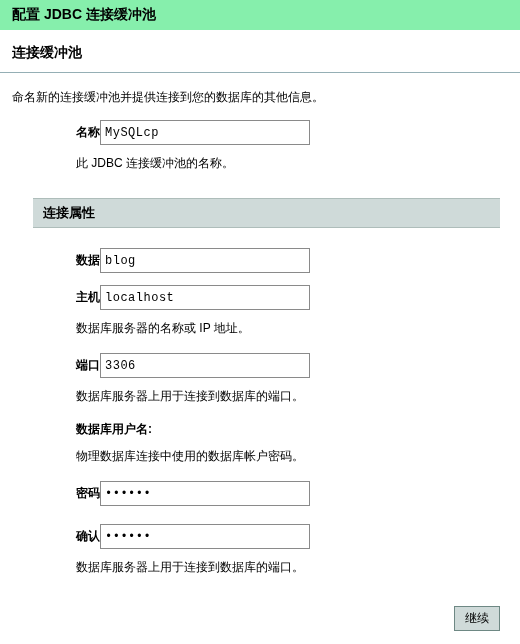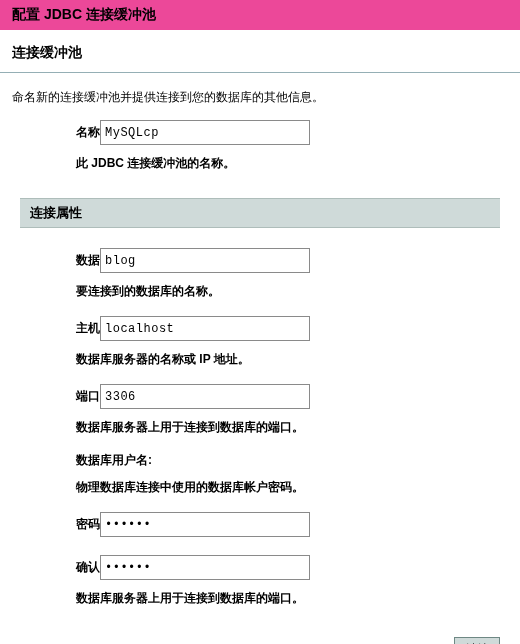--- a/index.html
+++ b/index.html
@@ -6,21 +6,21 @@
   body {
     margin: 0;
     padding: 0;
     font-family: Arial, "SimSun", "Microsoft YaHei", sans-serif;
     font-size: 12px;
     background: #fff;
     color: #000;
     width: 520px;
   }
   .page-title-bar {
-    background: #ec4899;
+    background: #86efac;
     padding: 6px 12px;
     font-size: 14px;
     font-weight: bold;
     color: #000;
   }
   .section-title-bar {
     padding: 14px 12px 10px 12px;
     font-size: 14px;
     font-weight: bold;
   }
@@ -53,27 +53,26 @@
     border: 1px solid #8a8a8a;
     background: #fff;
     font-family: "Courier New", monospace;
     font-size: 12px;
     padding: 1px 4px;
     letter-spacing: 0.5px;
   }
   .help {
     padding: 4px 0 10px 76px;
     font-size: 12px;
-    font-weight: bold;
   }
   .subhead-bar {
     background: #cfdad9;
     border-top: 1px solid #aebdba;
     border-bottom: 1px solid #aebdba;
-    margin: 12px 20px 14px 20px;
+    margin: 12px 20px 14px 33px;
     padding: 5px 10px;
     font-weight: bold;
     font-size: 13px;
   }
   .top-block {
     padding: 0 0 4px 0;
   }
   .props-block {
     padding: 0 0 4px 0;
   }
@@ -115,21 +114,20 @@
 <div class="subhead-bar">连接属性</div>
 
 <div class="props-block">
 
   <div class="row">
     <div class="label-col">数据库名称:</div>
     <div class="value-col">
       <input type="text" value="blog" style="">
     </div>
   </div>
-  <div class="help">要连接到的数据库的名称。</div>
 
   <div class="row">
     <div class="label-col">主机名:</div>
     <div class="value-col">
       <input type="text" value="localhost" style="">
     </div>
   </div>
   <div class="help">数据库服务器的名称或 IP 地址。</div>
 
   <div class="row">

